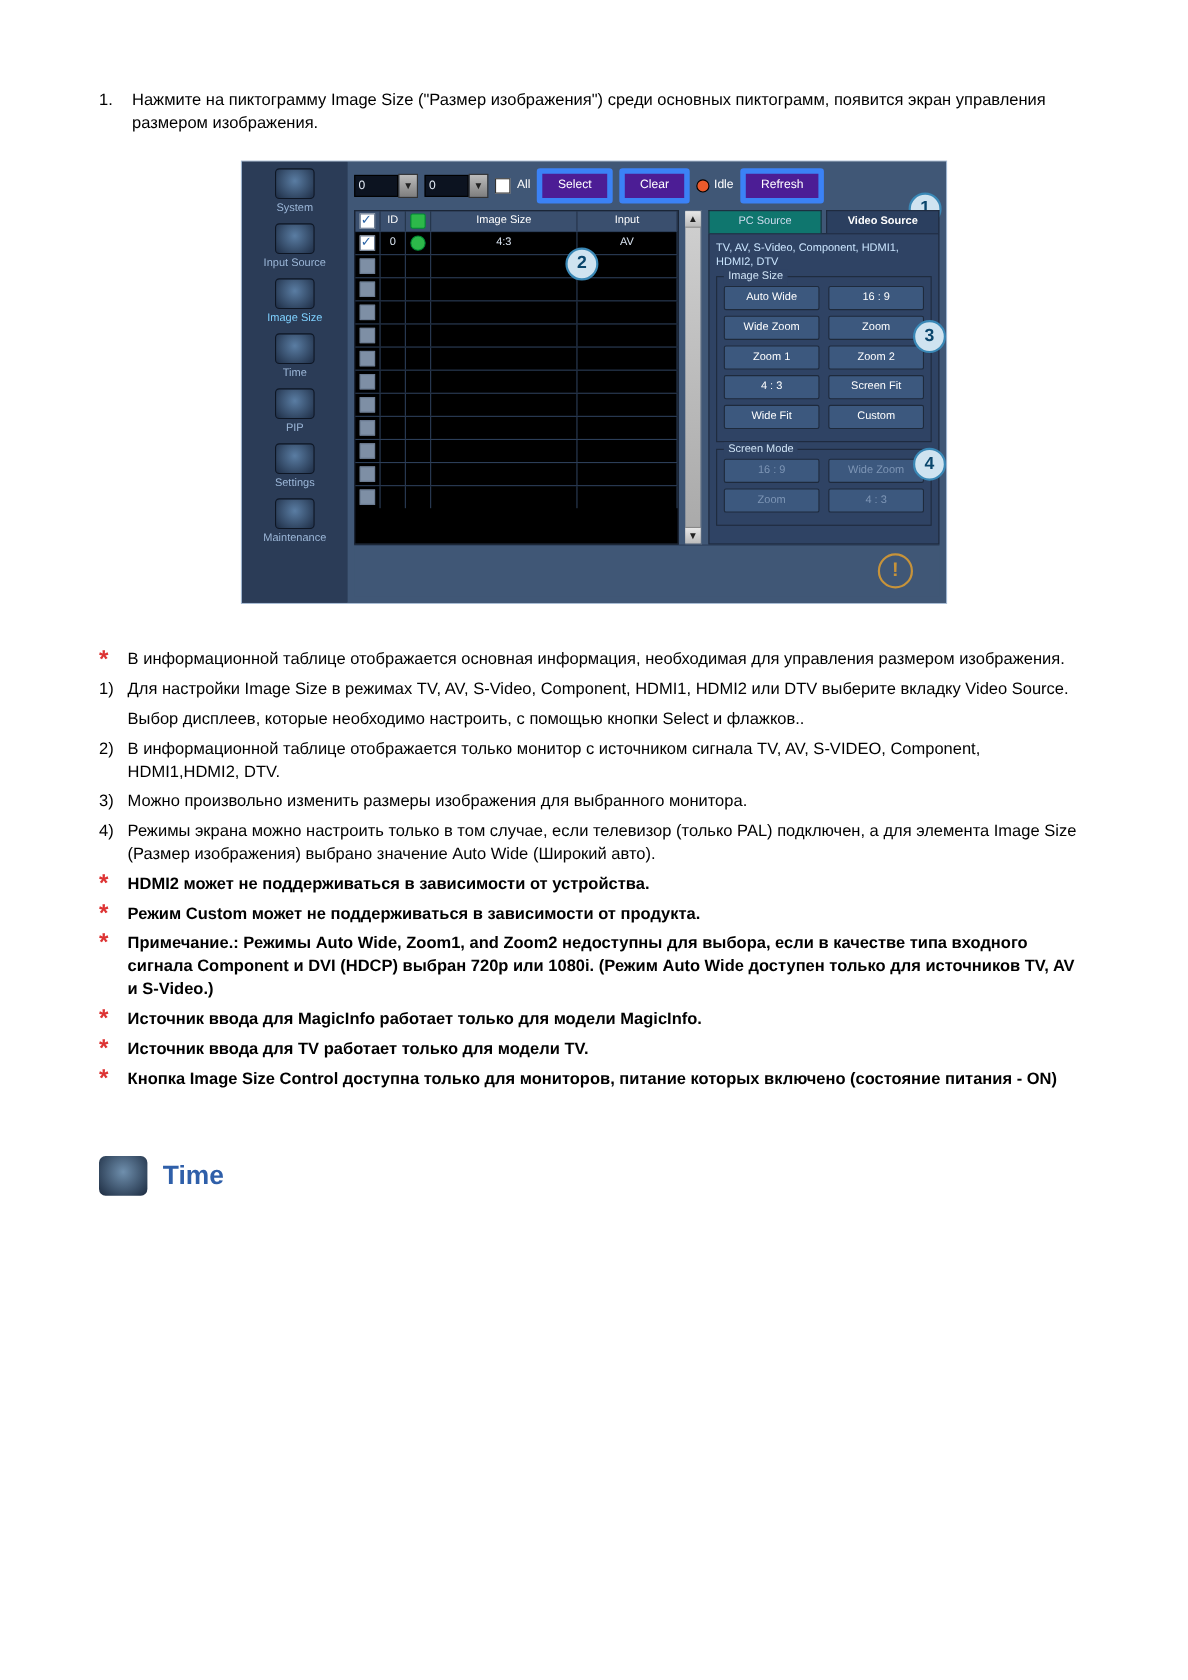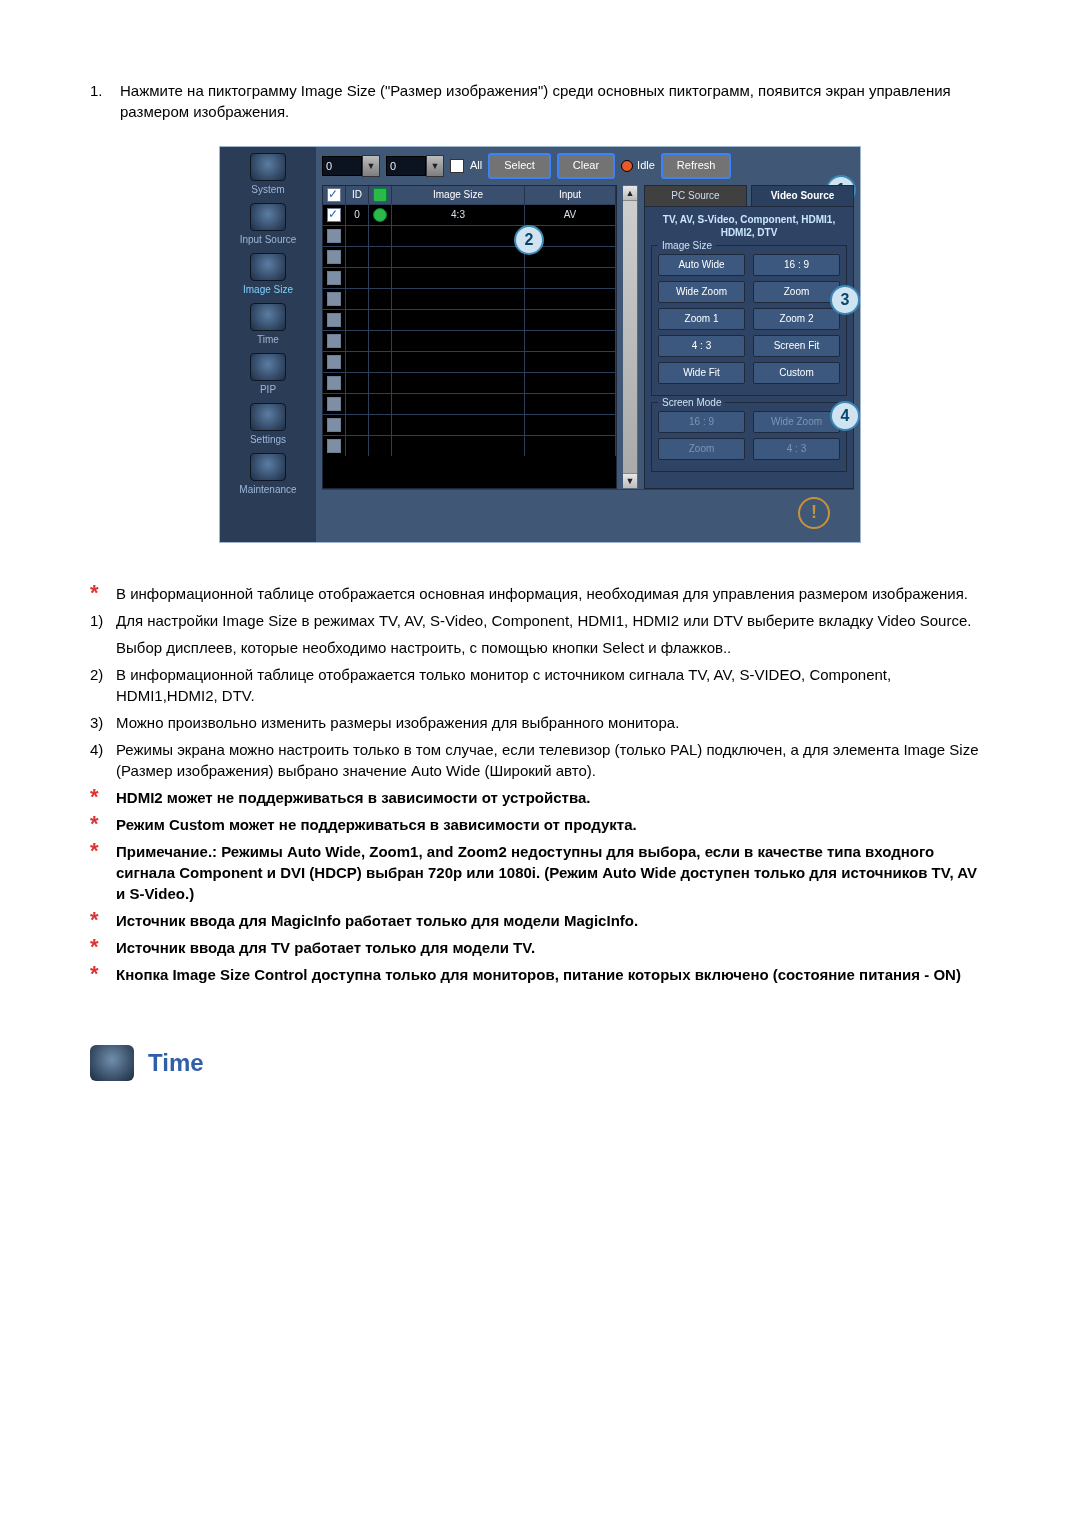--- a/index.html
+++ b/index.html
@@ -24,21 +24,21 @@
   .slbl{font-size:10px;color:#9cb7d8;margin-top:2px}
   .slbl.on{color:#7fd1ff}
 
   .main{flex:1;background:#405776;padding:6px 6px 6px 6px;position:relative}
   .toolbar{display:flex;align-items:center;gap:6px;margin-bottom:6px}
   .numbox{display:flex;align-items:center}
   .numbox input{width:32px;height:18px;background:#0c1320;border:1px solid #000;color:#e4ecf6;font-size:11px;padding:0 3px}
   .ddbtn{width:16px;height:20px;background:linear-gradient(#bcbcbc,#7e7e7e);border:1px solid #333;display:flex;align-items:center;justify-content:center;font-size:9px;color:#222}
   .chk{width:12px;height:12px;background:#fff;border:1px solid #333}
   .smlbl{font-size:11px;color:#fff}
-  .btn{height:22px;padding:0 10px;background:#737373;border:2px solid #3b82f6;color:#fff;font-size:11px;border-radius:3px;display:flex;align-items:center;justify-content:center}
+  .btn{height:22px;padding:0 10px;background:#4c1d95;border:5px solid #3b82f6;color:#fff;font-size:11px;border-radius:3px;display:flex;align-items:center;justify-content:center}
   .btn.wide{padding:0 14px}
   .idle{display:flex;align-items:center;gap:4px}
   .idle .dot{width:10px;height:10px;border-radius:50%;background:#e95a2b;border:1px solid #000}
   .circle-mk{position:absolute;width:26px;height:26px;border:2px solid #3a88b6;border-radius:50%;background:#cfe3f0;color:#0a466c;font-weight:bold;font-size:16px;display:flex;align-items:center;justify-content:center}
 
   .lower{display:flex;gap:6px}
   .tbl{flex:1;border:1px solid #1e2a3c;background:#000000}
   .thdr{display:flex;background:#3a4f6e;font-size:10px;color:#fff}
   .thdr div{border-right:1px solid #243349;height:18px;display:flex;align-items:center;justify-content:center}
   .col-c{width:22px}.col-id{width:22px}.col-st{width:22px}.col-sz{flex:1}.col-in{width:90px}
@@ -48,24 +48,24 @@
   .cbx.on{background:#fff;position:relative}
   .cbx.on::after{content:'✓';position:absolute;left:0;top:-3px;font-size:12px;color:#2f67a8}
   .stdot{width:12px;height:12px;border-radius:50%;background:#2db84a;border:1px solid #083}
   .txc{font-size:10px;color:#d8e3f0}
   .scrl{width:14px;background:linear-gradient(#d0d0d0,#a8a8a8);border:1px solid #5a6b82;border-left:none;display:flex;flex-direction:column;justify-content:space-between}
   .scrl .ar{height:14px;display:flex;align-items:center;justify-content:center;font-size:9px;color:#222;background:linear-gradient(#e8e8e8,#bcbcbc);border-bottom:1px solid #888}
   .scrl .ar:last-child{border-top:1px solid #888;border-bottom:none}
 
   .right{width:210px}
   .tabs{display:flex;gap:4px}
-  .tab{flex:1;height:20px;background:#404040;border:1px solid #1e2a3c;color:#cfdcee;font-size:10px;display:flex;align-items:center;justify-content:center;border-bottom:none}
+  .tab{flex:1;height:20px;background:#0f766e;border:1px solid #1e2a3c;color:#cfdcee;font-size:10px;display:flex;align-items:center;justify-content:center;border-bottom:none}
   .tab.on{background:#2b3f5f;color:#fff;font-weight:bold}
   .pnl{border:1px solid #1e2a3c;background:#2f4364;padding:6px 6px 10px 6px}
-  .pnl .cap{font-size:10px;color:#cbe6ff;text-align:center;line-height:1.3;margin-bottom:6px;font-weight:bold}
+  .pnl .cap{font-size:10px;color:#cbe6ff;text-align:left;line-height:1.3;margin-bottom:6px;font-weight:normal}
   .fld{border:1px solid #1e2a3c;padding:8px 6px 6px 6px;margin-bottom:6px;position:relative}
   .fld .leg{position:absolute;top:-7px;left:6px;font-size:10px;color:#cfe3f5;background:#2f4364;padding:0 4px}
   .brow{display:flex;gap:8px;margin-bottom:5px}
   .pbt{flex:1;height:20px;border:1px solid #1e2a3c;background:#3c587e;color:#fff;font-size:10px;display:flex;align-items:center;justify-content:center;border-radius:2px}
   .pbt.dim{color:#7d95b5}
   .bot{height:46px;background:#405776;border-top:1px solid #2c3e58;display:flex;align-items:center;justify-content:flex-end;padding-right:24px}
   .warn{width:28px;height:28px;border-radius:50%;border:2px solid #c7933a;display:flex;align-items:center;justify-content:center;color:#c7933a;font-weight:bold;font-size:18px}
 
   .list{margin-top:30px}
   .li{display:flex;margin:6px 0;align-items:flex-start}

